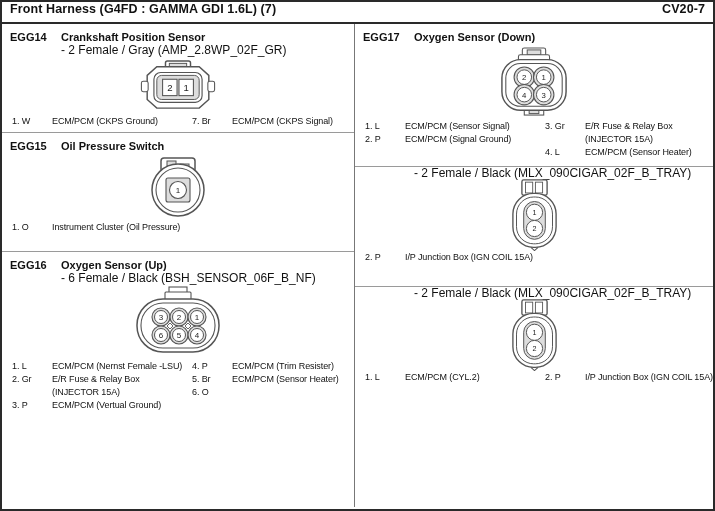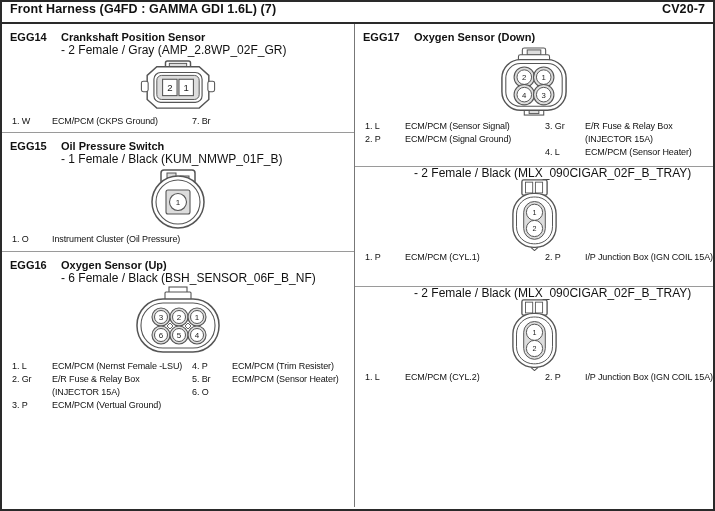--- a/index.html
+++ b/index.html
@@ -77,30 +77,32 @@
             <div class="pin-entry">
               <span class="pin-num">1. W</span>
               <span class="pin-desc">
                   <span class="ln">ECM/PCM (CKPS Ground)</span>
                 </span>
             </div>
           </div>
           <div class="pin-col pin-col-b">
             <div class="pin-entry">
               <span class="pin-num">7. Br</span>
+              <span class="pin-desc">
+                  <span class="ln">ECM/PCM (CKPS Signal)</span>
+                </span>
             </div>
           </div>
         </div>
       </div>
 
       <div class="section sep" style="height:119px">
         <div class="sec-head">
           <span class="sec-id">EGG15</span><span class="sec-title">Oil Pressure Switch</span>
         </div>
-        <div class="sec-sub">- 1 Female / Black (KUM_NMWP_01F_B)</div>
         <div class="conn" style="height:68px">
           <svg width="58" height="60" viewBox="0 0 58 60">
             <g stroke="#555" stroke-width="1.5" fill="#fff">
               <rect x="12" y="1" width="34" height="14" rx="3"></rect>
               <rect x="18" y="4" width="9" height="5" fill="#ddd" stroke-width="1"></rect>
               <rect x="31" y="7" width="9" height="5" fill="#ddd" stroke-width="1"></rect>
               <circle cx="29" cy="33" r="26"></circle>
               <circle cx="29" cy="33" r="22" stroke-width="1.1"></circle>
               <rect x="17" y="21" width="24" height="24" rx="2" fill="#ddd" stroke-width="1.1"></rect>
               <circle cx="29" cy="33" r="8.5" stroke-width="1.1"></circle>
@@ -276,28 +278,20 @@
               <rect x="15" y="25" width="24" height="42" rx="12" fill="#ddd" stroke-width="1.1"></rect>
               <circle cx="27" cy="37" r="9" stroke-width="1.1"></circle>
               <circle cx="27" cy="55" r="9" stroke-width="1.1"></circle>
               <path d="M23,76 l4,3.5 l4,-3.5" fill="none" stroke-width="1.2"></path>
             </g>
             <text x="27" y="40" text-anchor="middle" font-size="8">1</text>
             <text x="27" y="58" text-anchor="middle" font-size="8">2</text>
           </svg>
         </div>
         <div class="pins">
-          <div class="pin-col pin-col-a">
-            <div class="pin-entry">
-              <span class="pin-num">1. P</span>
-              <span class="pin-desc">
-                  <span class="ln">ECM/PCM (CYL.1)</span>
-                </span>
-            </div>
-          </div>
           <div class="pin-col pin-col-b">
             <div class="pin-entry">
               <span class="pin-num">2. P</span>
               <span class="pin-desc">
                   <span class="ln">I/P Junction Box (IGN COIL 15A)</span>
                 </span>
             </div>
           </div>
         </div>
       </div>

